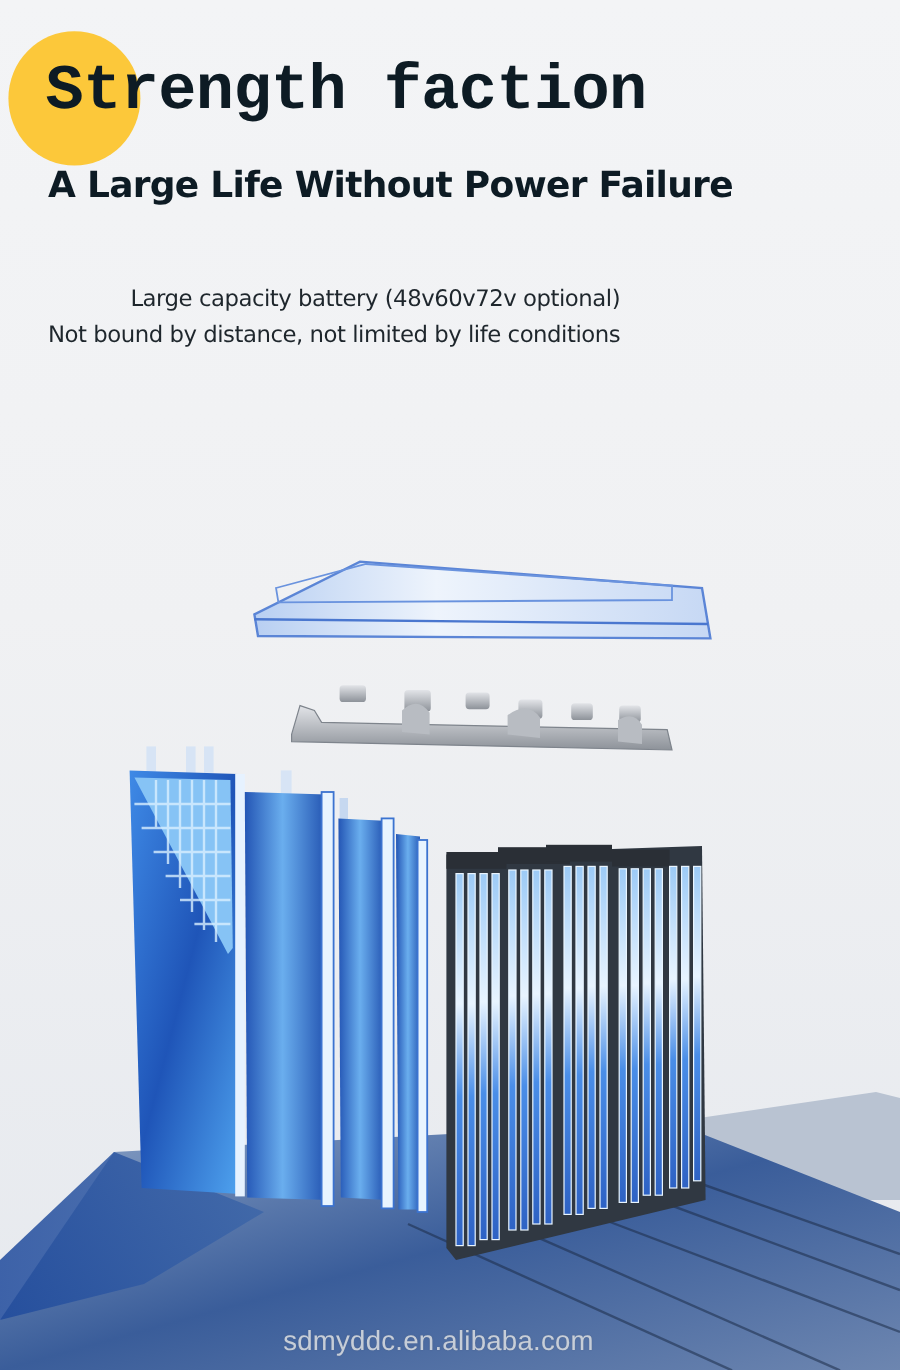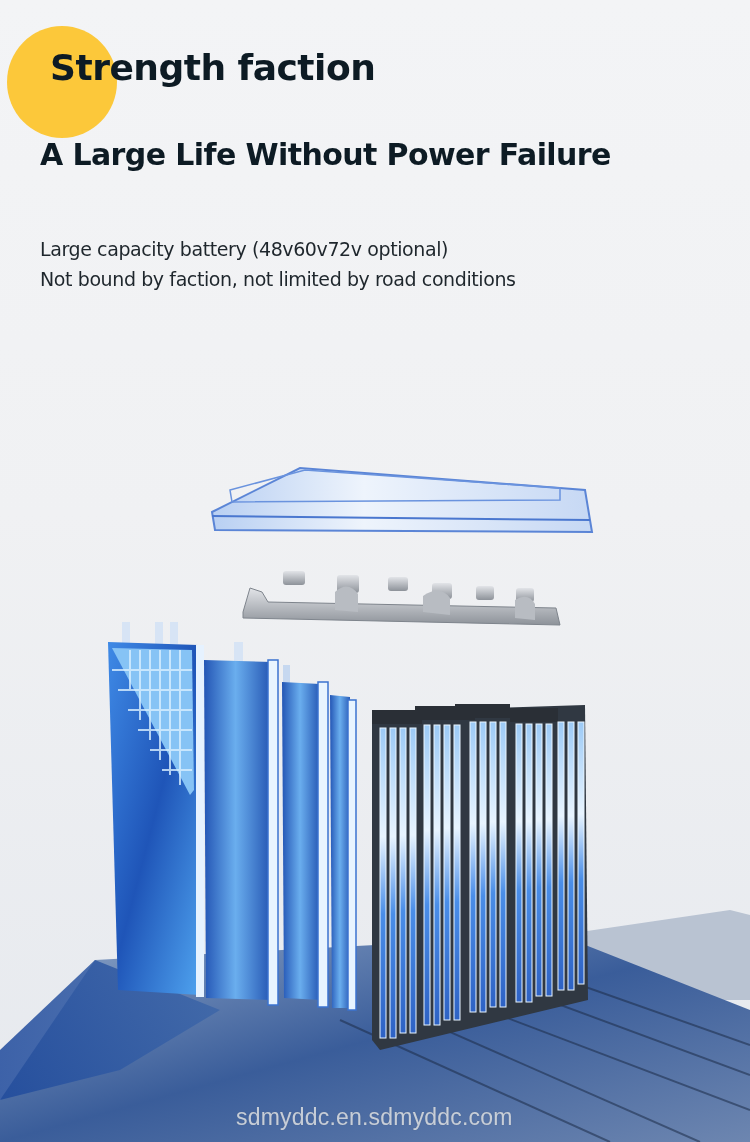--- a/index.html
+++ b/index.html
@@ -1,36 +1,36 @@
 <!DOCTYPE html>
 <html><head>
 <meta charset="utf-8">
 <style>
   html,body{margin:0;padding:0;}
   body{width:750px;height:1142px;overflow:hidden;background:#f1f2f4;font-family:"DejaVu Sans","Liberation Sans",sans-serif;position:relative;}
   .page{position:absolute;inset:0;background:linear-gradient(180deg,#f3f4f6 0%,#f0f1f3 45%,#e6e9ee 100%);}
   .yellow-dot{position:absolute;left:7px;top:26px;width:110px;height:112px;border-radius:50%;background:#fcc83a;}
-  .title{position:absolute;left:50px;top:50px;margin:0;font-size:36px;font-weight:bold;color:#0d1b24;letter-spacing:-0.5px;line-height:1;}
+  .title{position:absolute;left:38px;top:50px;margin:0;font-size:53px;font-weight:bold;color:#0d1b24;letter-spacing:-0.5px;line-height:1;font-family:Liberation Mono, monospace;}
   .subtitle{position:absolute;left:40px;top:140px;margin:0;font-size:30px;font-weight:600;color:#0d1b24;letter-spacing:-0.6px;line-height:1;}
-  .desc{position:absolute;left:40px;top:236px;margin:0;padding:0;list-style:none;font-size:19px;color:#1e262c;letter-spacing:-0.4px;}
+  .desc{position:absolute;left:40px;top:236px;margin:0;padding:0;list-style:none;font-size:19px;color:#1e262c;letter-spacing:-0.4px;text-align:right;}
   .desc li{height:30px;line-height:26px;}
   .illus{position:absolute;left:0;top:440px;width:750px;height:702px;}
   .watermark{position:absolute;left:236px;top:1104px;font-family:"Liberation Sans",sans-serif;font-size:23px;color:rgba(220,224,230,0.85);text-shadow:0 0 1px rgba(80,90,110,0.6);letter-spacing:0.2px;}
 </style>
 </head>
 <body>
 
 <div class="page">
   <div class="yellow-dot"></div>
   <h1 class="title">Strength faction</h1>
   <h2 class="subtitle">A Large Life Without Power Failure</h2>
 
   <ul class="desc">
     <li>Large capacity battery (48v60v72v optional)</li>
-    <li>Not bound by faction, not limited by road conditions</li>
+    <li>Not bound by distance, not limited by life conditions</li>
   </ul>
 
   <svg class="illus" viewBox="0 440 750 702" xmlns="http://www.w3.org/2000/svg">
     <defs>
       <linearGradient id="cellBlue" x1="0" y1="0" x2="1" y2="1">
         <stop offset="0" stop-color="#3f8ae6"></stop>
         <stop offset="0.5" stop-color="#1f55b8"></stop>
         <stop offset="1" stop-color="#4fa3ef"></stop>
       </linearGradient>
       <linearGradient id="cellBlue2" x1="0" y1="0" x2="1" y2="0">
@@ -154,14 +154,14 @@
           <rect x="526" y="724" width="6" height="278"></rect>
         <rect x="536" y="724" width="6" height="272"></rect>
           <rect x="546" y="724" width="6" height="272"></rect>
         <rect x="558" y="722" width="6" height="268"></rect>
           <rect x="568" y="722" width="6" height="268"></rect>
         <rect x="578" y="722" width="6" height="262"></rect>
       </g>
     </g>
   </svg>
 
-  <div class="watermark">sdmyddc.en.sdmyddc.com</div>
+  <div class="watermark">sdmyddc.en.alibaba.com</div>
 </div>
 
 </body></html>

